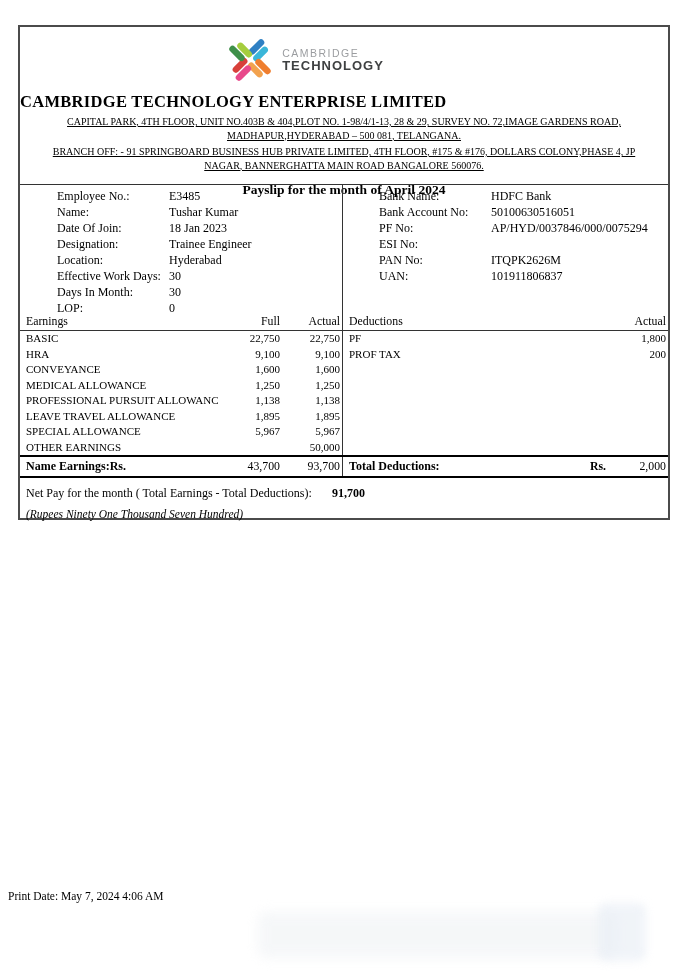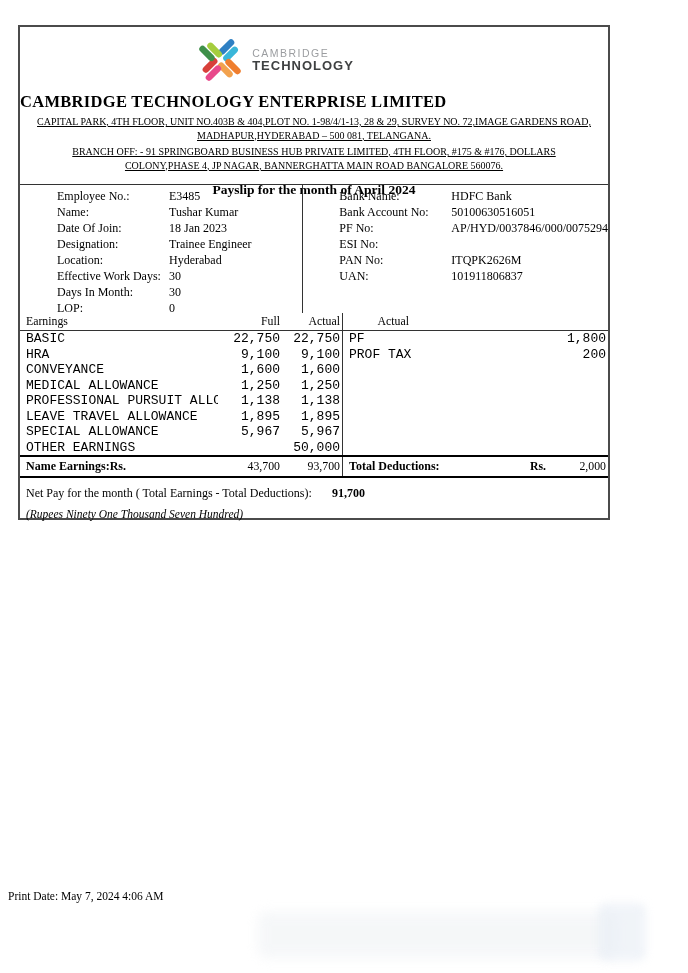--- a/index.html
+++ b/index.html
@@ -2,21 +2,21 @@
 <html><head>
 <meta charset="utf-8">
 <style>
   * { margin:0; padding:0; box-sizing:border-box; }
   html,body { background:#fff; }
   body {
     width:688px; height:973px; position:relative; overflow:hidden;
     font-family:"Liberation Serif", serif; color:#000;
   }
   .document {
-    position:absolute; left:18px; top:25px; width:592px; height:495px;
+    position:absolute; left:18px; top:25px; width:652px; height:495px;
     border:2px solid #4b4b4b; background:#fff;
   }
   
   .header { height:158px; border-bottom:1px solid #333; padding-top:7px; }
   .logo-row { display:flex; justify-content:center; transform:translateX(-40px); }
   .logo { display:flex; align-items:center; gap:6px; }
   .logo svg { width:52px; height:52px; }
   .logo-text { display:flex; flex-direction:column; justify-content:center; font-family:"Liberation Sans", sans-serif; line-height:1.05; }
   .logo-cambridge { color:#9b9da0; font-size:10.5px; letter-spacing:1.5px; }
   .logo-technology { color:#3f4142; font-size:13px; font-weight:bold; letter-spacing:1px; }
@@ -28,21 +28,21 @@
   .details-left  { width:322px; padding:4px 0 0 6px; }
   .details-right { flex:1; border-left:1px solid #333; padding:4px 0 0 5px; }
   .detail-row { display:flex; font-size:12px; height:16px; line-height:15px;margin-left:31px; }
   .detail-label { width:112px; }
   .detail-value { flex:1; white-space:nowrap; }
   
   .tables { display:flex; height:142px; }
   .tbl-left  { width:322px; display:flex; flex-direction:column; }
   .tbl-right { flex:1; border-left:1px solid #333; display:flex; flex-direction:column; }
   .tbl-head { display:flex; height:18px; line-height:17px; font-size:11.8px; border-bottom:1px solid #333; padding:0 2px 0 6px; }
-  .tbl-row  { display:flex; height:15.5px; line-height:15px; font-size:13px; padding:0 2px 0 6px;font-family:Liberation Mono, monospace; }
+  .tbl-row  { display:flex; height:15.5px; line-height:15px; font-size:11px; padding:0 2px 0 6px; }
   .c-label { flex:1; white-space:nowrap; overflow:hidden; }
   .c-full   { width:62px; text-align:right; }
   .c-actual { width:60px; text-align:right; }
   .c-actual-wide { width:60px; text-align:right; }
   
   .totals { display:flex; height:23px; border-top:2px solid #000; border-bottom:2px solid #000; }
   .totals-left  { width:322px; display:flex; align-items:center; padding:0 2px 0 6px; font-size:11.8px; }
   .totals-right { flex:1; border-left:1px solid #333; display:flex; align-items:center; padding:0 2px 0 6px; font-size:11.8px; }
   .t-label { flex:1; font-weight:bold; font-size:12px; }
   .t-rs { width:46px; text-align:right; font-weight:bold; }
@@ -201,20 +201,21 @@
           <span class="c-actual">5,967</span>
         </div>
       <div class="tbl-row">
           <span class="c-label">OTHER EARNINGS</span>
           <span class="c-full"></span>
           <span class="c-actual">50,000</span>
         </div>
     </div>
     <div class="tbl-right">
       <div class="tbl-head">
+        <span class="c-label">Deductions</span>
         <span class="c-actual-wide">Actual</span>
       </div>
       <div class="tbl-row">
           <span class="c-label">PF</span>
           <span class="c-actual-wide">1,800</span>
         </div>
       <div class="tbl-row">
           <span class="c-label">PROF TAX</span>
           <span class="c-actual-wide">200</span>
         </div>

